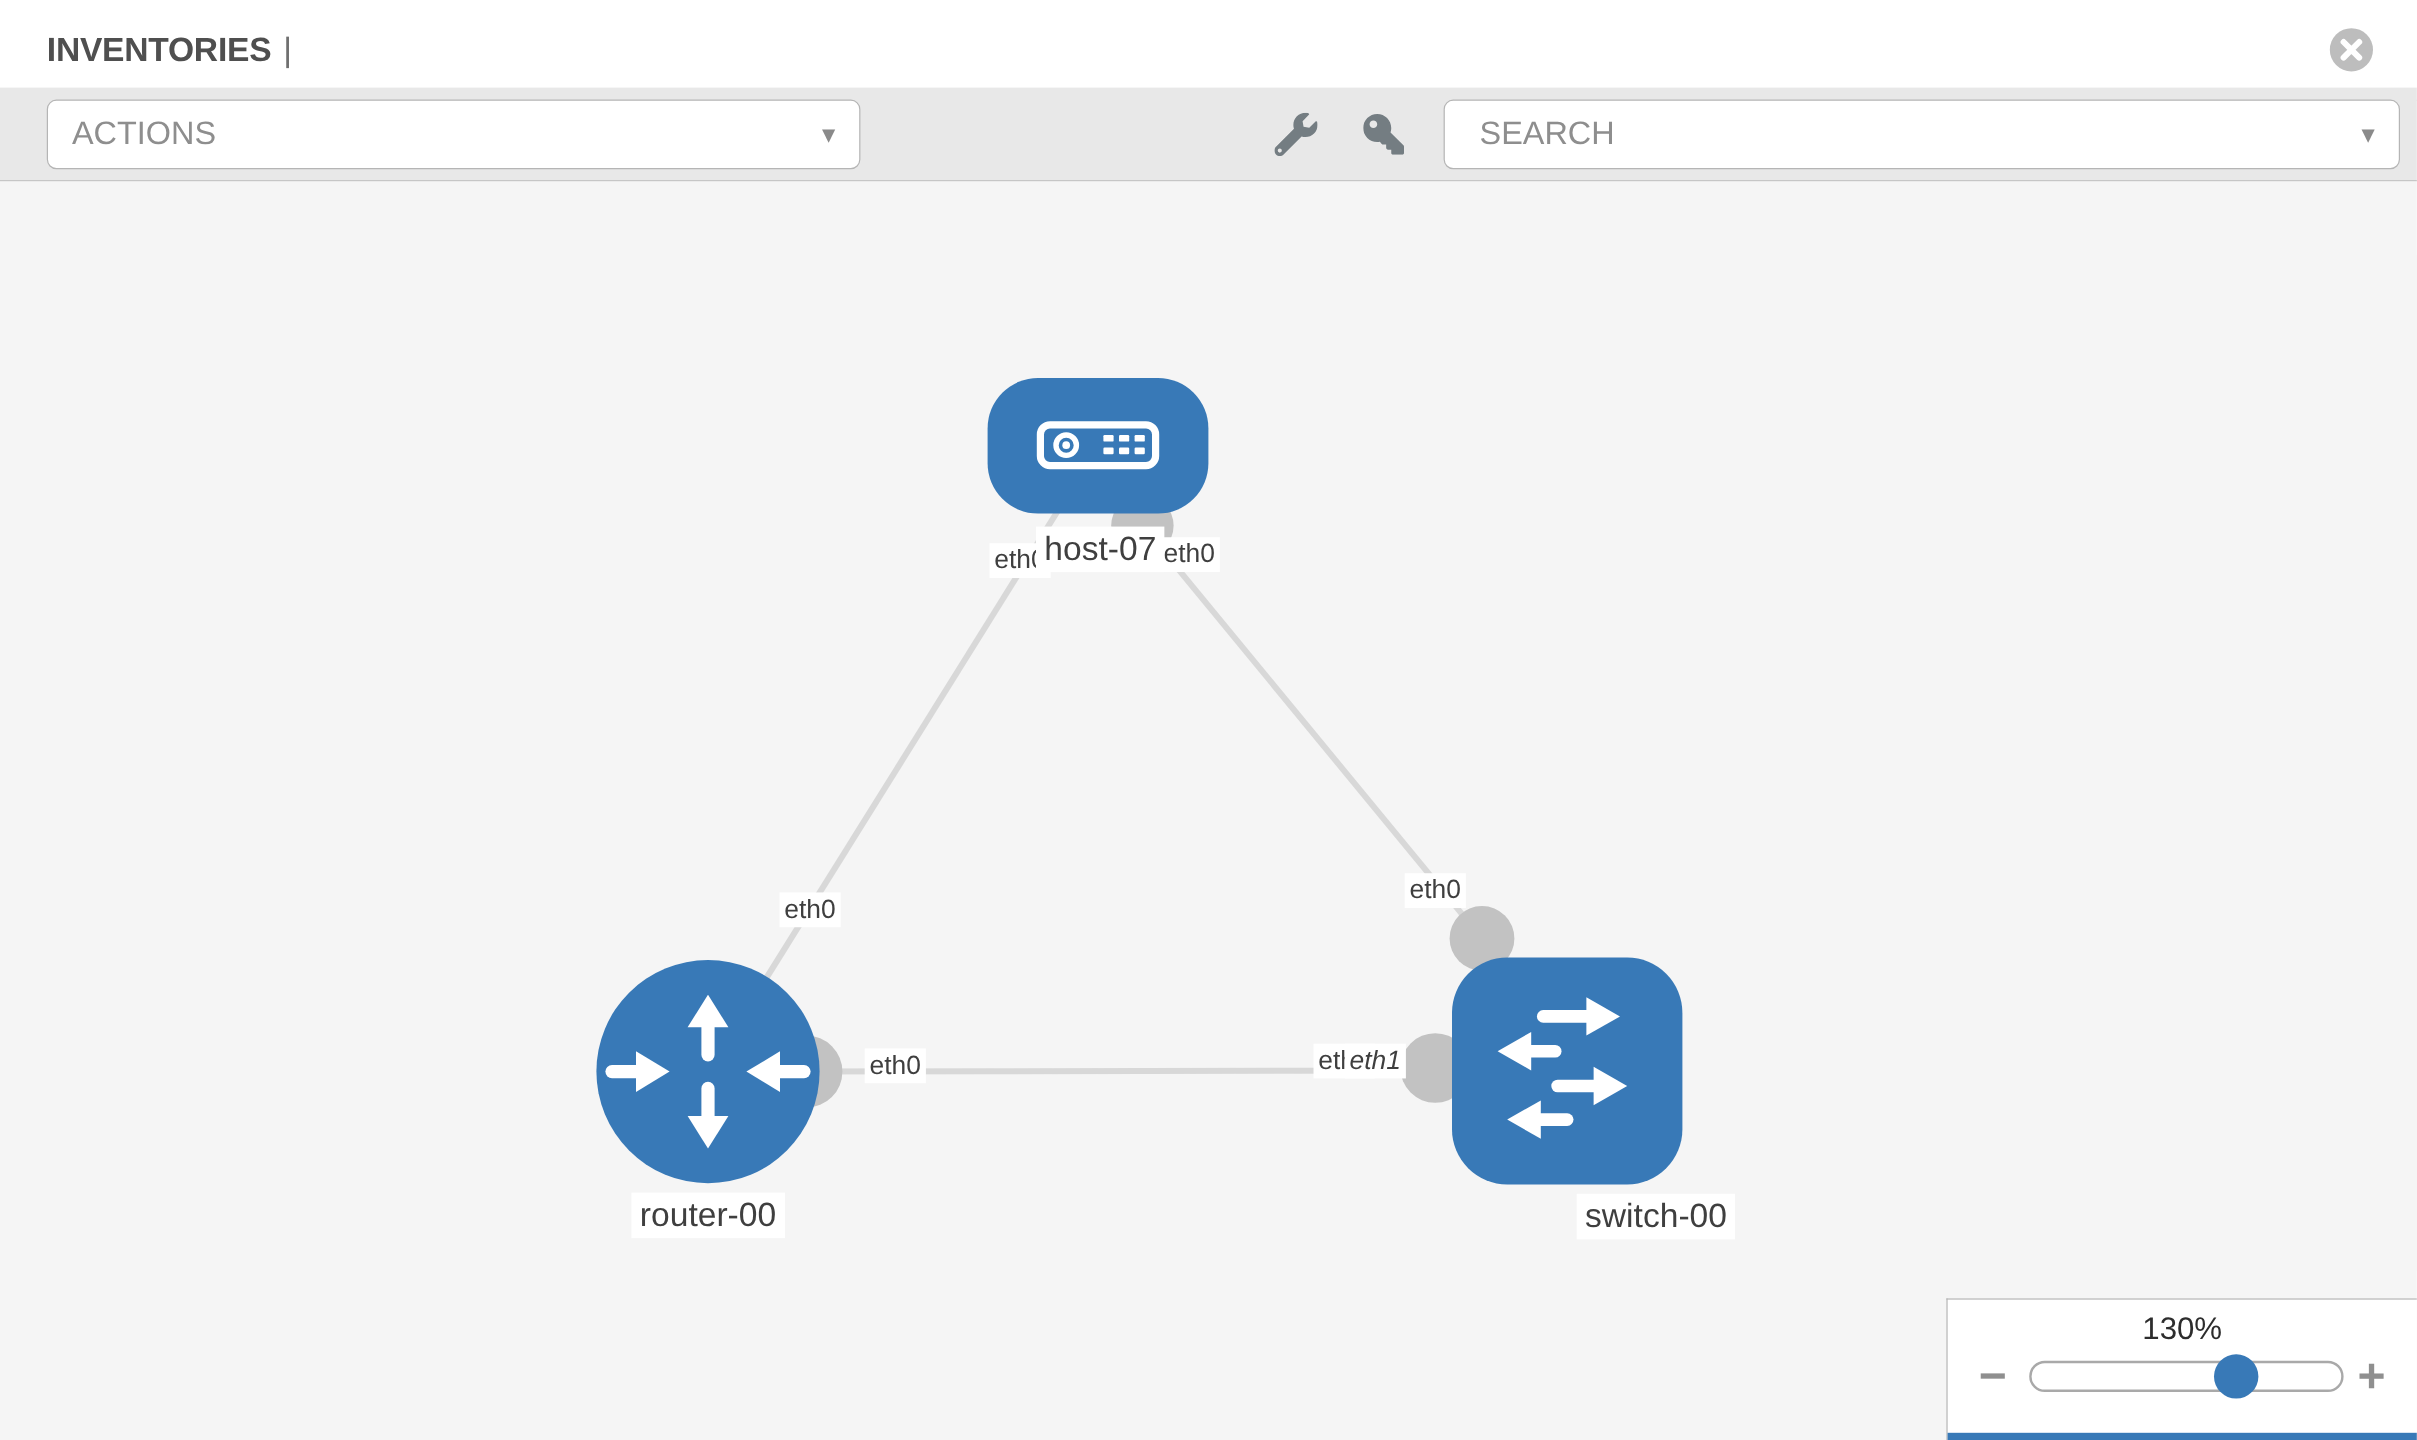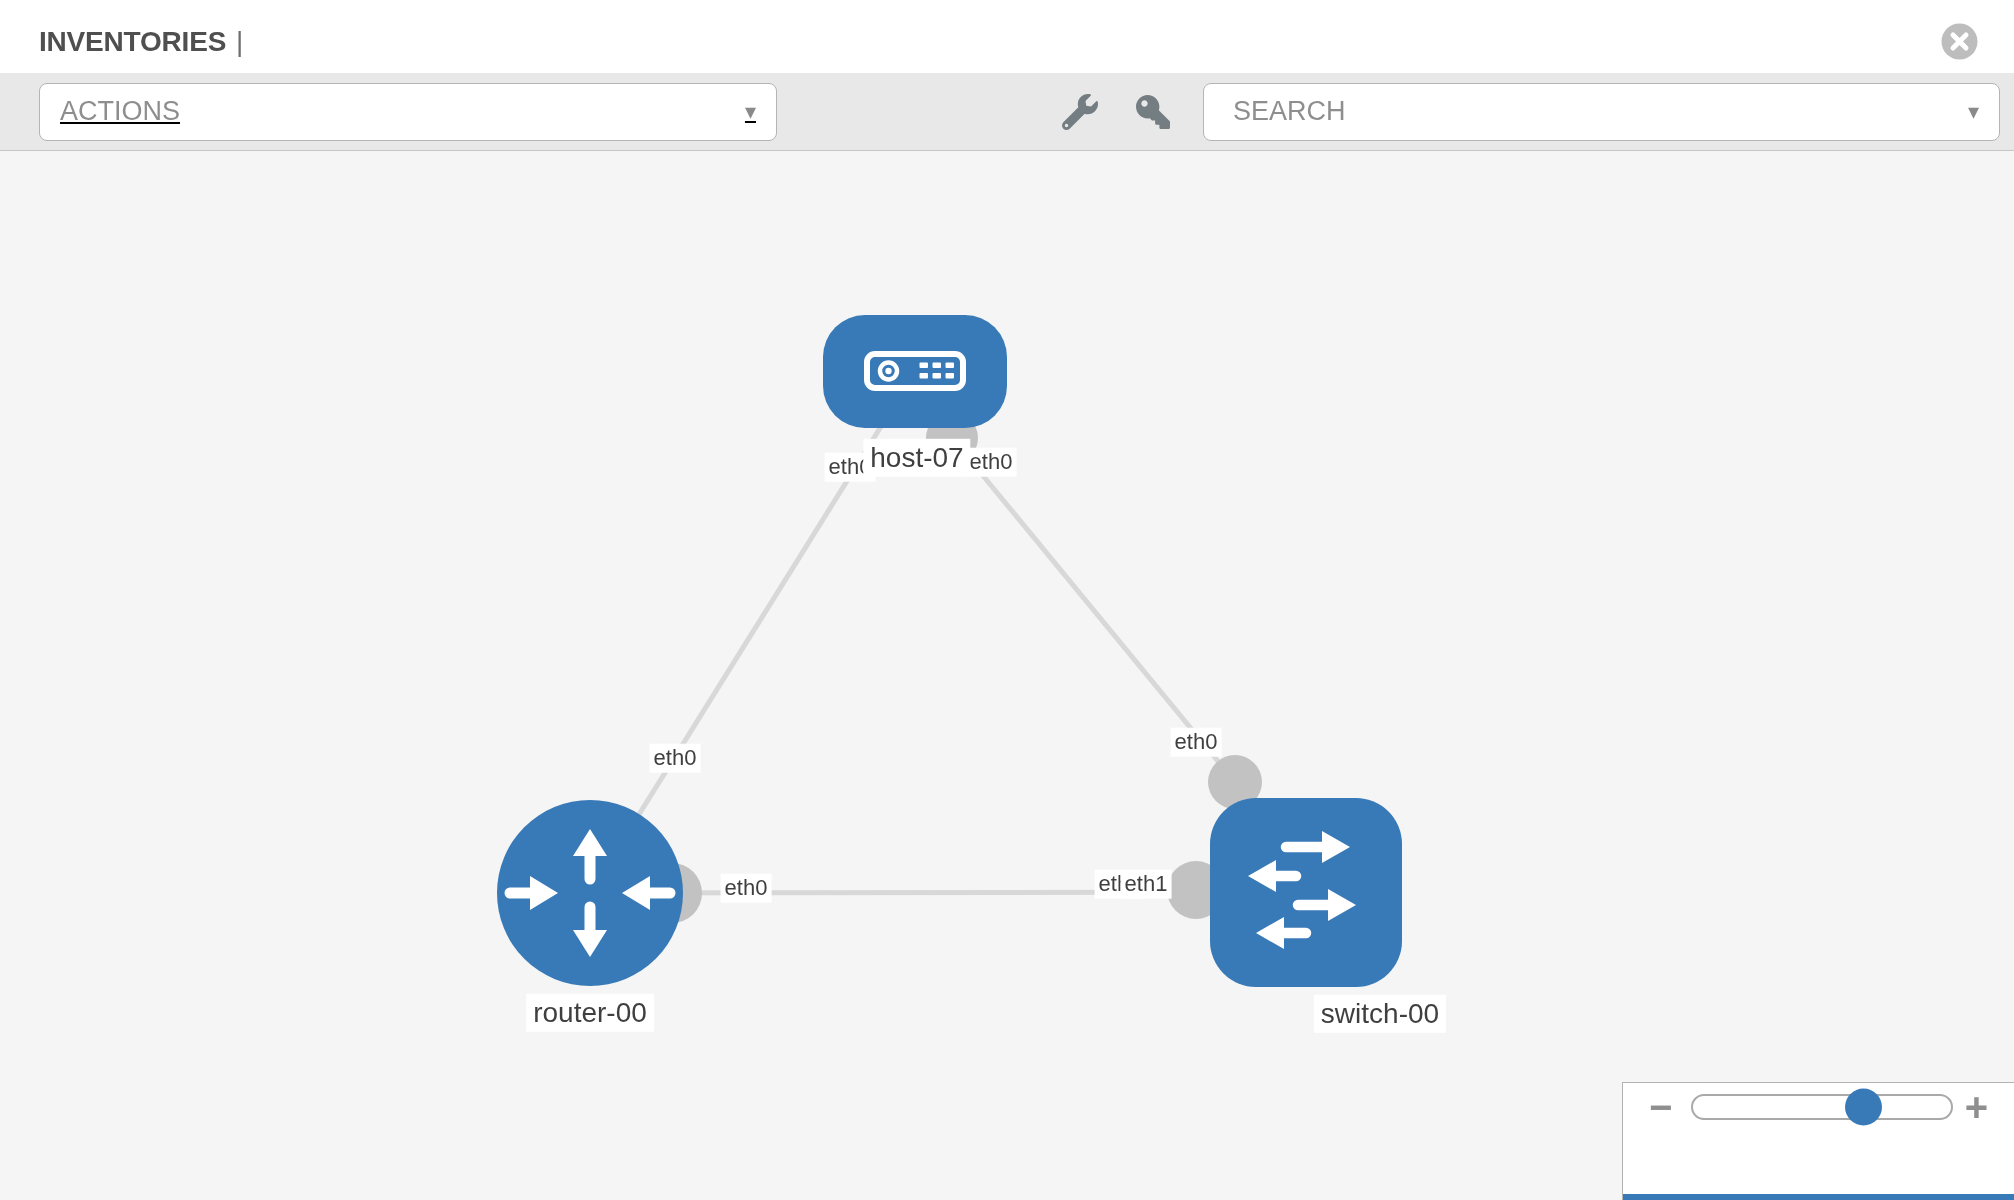--- a/index.html
+++ b/index.html
@@ -24,21 +24,21 @@
     background:#e8e8e8;border-bottom:1px solid #c6c6c6;
     display:flex;align-items:center;padding:0 14px 0 39px;box-sizing:border-box;
   }
   .select{
     height:58px;background:#ffffff;border:1px solid #b5b5b5;border-radius:8px;
     display:flex;align-items:center;justify-content:space-between;
     padding:0 20px;box-sizing:border-box;cursor:pointer;
   }
   .select .select-label{font-size:27px;color:#8e8e8e;}
   .select .caret{font-size:22px;color:#8a8a8a;}
-  .actions-select{width:738px;text-decoration:underline;}
+  .actions-select{width:678px;}
   .search-select{width:797px;padding-left:29px;}
   .toolbar-icons{display:flex;align-items:center;gap:35px;margin-left:auto;margin-right:31px;}
   .tool-icon{width:38px;height:38px;display:flex;align-items:center;justify-content:center;cursor:pointer;}
   .tool-icon svg{fill:#747d82;}
   
   .canvas-bg{position:absolute;top:151px;left:0;right:0;bottom:0;background:#f5f5f5;z-index:1;}
   .topology{position:absolute;top:0;left:0;z-index:2;}
   .label-layer{position:absolute;top:0;left:0;width:2014px;height:1200px;z-index:3;pointer-events:none;}
   .map-label{
     position:absolute;transform:translate(-50%,-50%);
@@ -176,28 +176,29 @@
     </g>
   </g>
 </svg>
 
 <div class="label-layer">
   <div class="map-label if-label" style="left: 850px; top: 467px;">eth0</div>
   <div class="map-label if-label" style="left: 991px; top: 462px;">eth0</div>
   <div class="map-label if-label" style="left: 675px; top: 758px;">eth0</div>
   <div class="map-label if-label" style="left: 746px; top: 888px;">eth0</div>
   <div class="map-label if-label" style="left: 1120px; top: 884px;">eth0</div>
-  <div class="map-label if-label" style="left: 1146px; top: 884px;">eth1</div>
+  <div class="map-label if-label" style="left: 1146px; top: 884px; font-style: italic;">eth1</div>
   <div class="map-label if-label" style="left: 1196px; top: 742px;">eth0</div>
   <div class="map-label node-label" style="left: 917px; top: 458px;">host-07</div>
   <div class="map-label node-label" style="left: 590px; top: 1013px;">router-00</div>
   <div class="map-label node-label" style="left: 1380px; top: 1014px;">switch-00</div>
 </div>
 
 <div class="zoom-panel">
+  <div class="zoom-level">130%</div>
   <div class="zoom-row">
     <span class="zoom-minus">−</span>
     <div class="zoom-track">
       <div class="zoom-thumb"></div>
     </div>
     <span class="zoom-plus">+</span>
   </div>
   <div class="zoom-accent"></div>
 </div>
 

